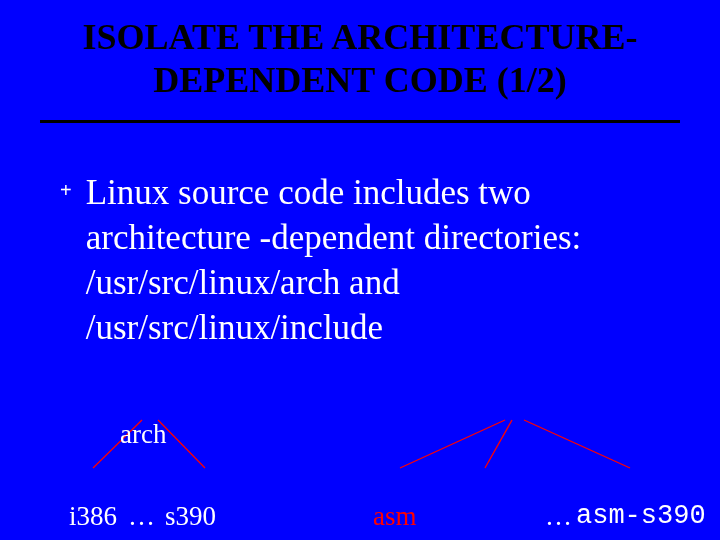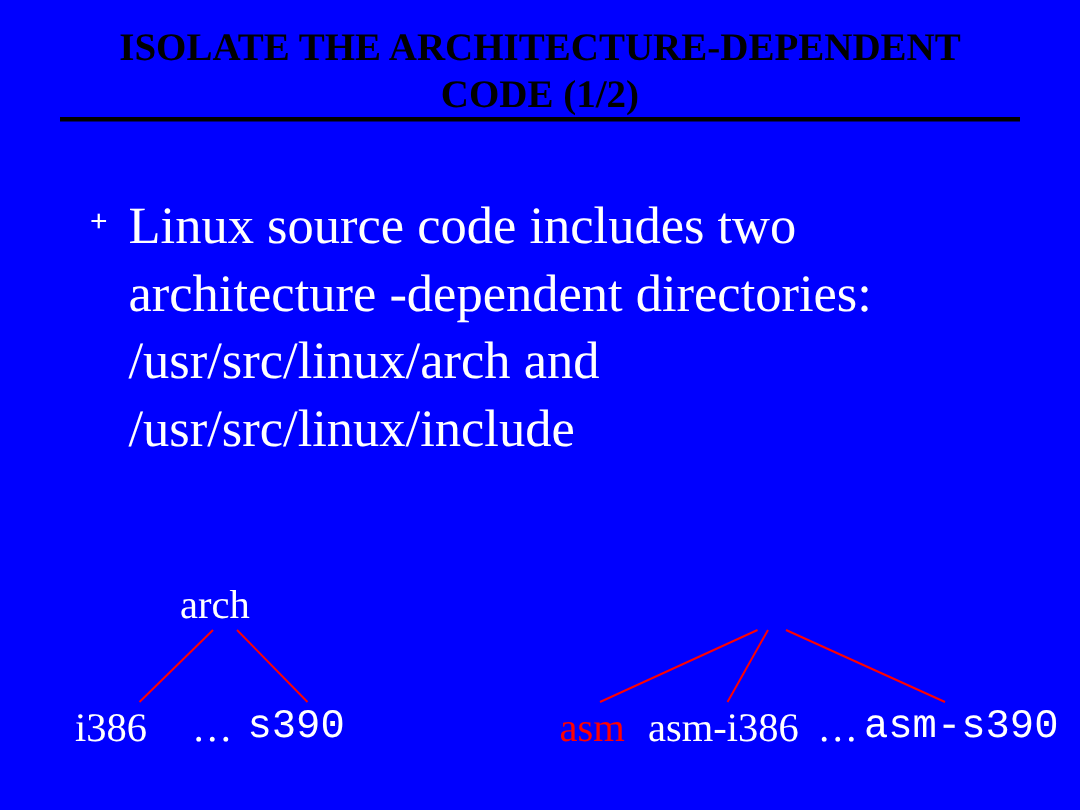--- a/index.html
+++ b/index.html
@@ -7,25 +7,25 @@
   body {
     background: #0000ff;
     font-family: "Times New Roman", Times, serif;
     position: relative;
   }
   .title-wrap {
     padding: 16px 20px 0 20px;
   }
   .title {
     color: #000;
-    font-size: 26px;
+    font-size: 36px;
     text-align: center;
     line-height: 1.2;
     border-bottom: 3px solid #000;
-    padding-bottom: 0;
+    padding-bottom: 18px;
     margin: 0 20px;
   }
   .body-area {
     padding: 48px 40px 0 60px;
   }
   .bullet-row {
     display: flex;
     align-items: flex-start;
     gap: 14px;
   }
@@ -47,20 +47,21 @@
     left: 0;
     top: 0;
     width: 720px;
     height: 540px;
     pointer-events: none;
   }
   .lbl {
     position: absolute;
     color: #fff;
     font-size: 27px;
+    margin-top: 31px;
   }
   .lbl.red { color: #ff0000; text-align: right; }
   svg.lines {
     position: absolute;
     left: 0; top: 0;
     width: 720px; height: 540px;
   }
   svg.lines line {
     stroke: #ff0000;
     stroke-width: 1.3;
@@ -83,21 +84,20 @@
 <div class="diagram">
   <svg class="lines">
     <line x1="142" y1="420" x2="93" y2="468"></line>
     <line x1="158" y1="420" x2="205" y2="468"></line>
     <line x1="505" y1="420" x2="400" y2="468"></line>
     <line x1="512" y1="420" x2="485" y2="468"></line>
     <line x1="524" y1="420" x2="630" y2="468"></line>
   </svg>
 
   <div class="lbl" style="left:120px; top:388px;">arch</div>
-  <div class="lbl" style="left:50px;  top:470px;">i386</div>
+  <div class="lbl" style="left:69px;  top:470px;">i386</div>
   <div class="lbl" style="left:128px; top:470px;">…</div>
-  <div class="lbl" style="left:165px; top:470px;font-family:Liberation Mono, monospace;">s390</div>
+  <div class="lbl" style="left:165px; top:470px;">s390</div>
 
   <div class="lbl red" style="left:373px; top:470px;">asm</div>
-  <div class="lbl" style="left:432px; top:470px;">asm-i386</div>
   <div class="lbl" style="left:545px; top:470px;">…</div>
   <div class="lbl" style="left:576px; top:470px;font-family:Liberation Mono, monospace;">asm-s390</div>
 </div>
 
 </body></html>

